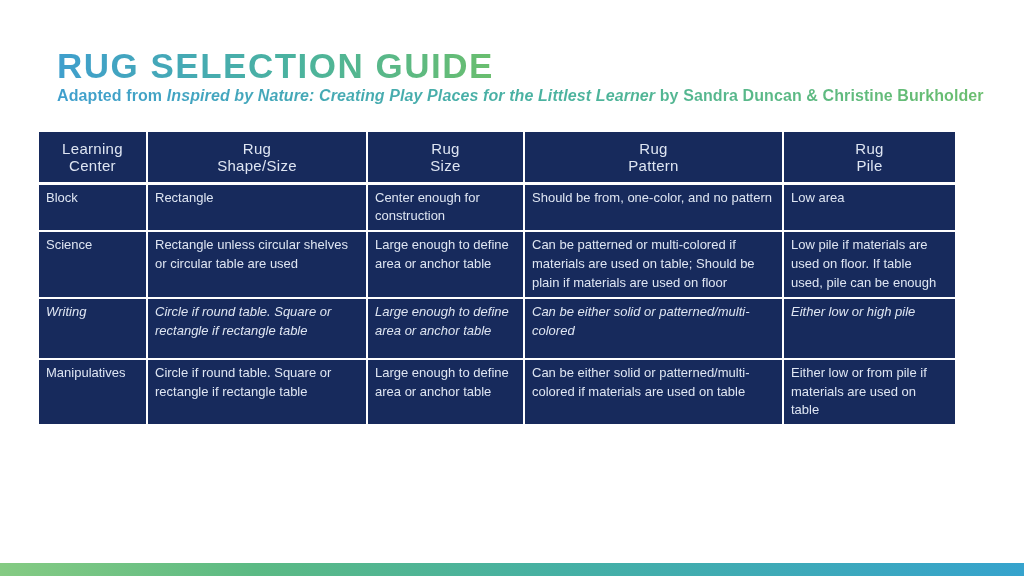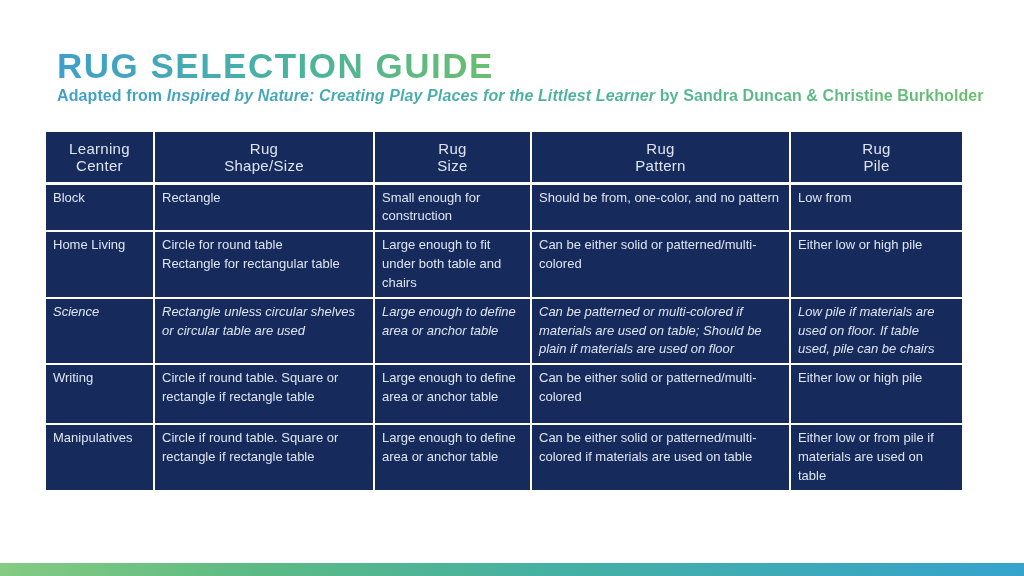--- a/index.html
+++ b/index.html
@@ -30,21 +30,21 @@
     background: linear-gradient(90deg,
       var(--title-gradient-start, #3F9FCD) 0%,
       var(--title-gradient-mid, #4BB39E) 55%,
       var(--title-gradient-end, #6ABE6E) 100%);
     -webkit-background-clip: text; background-clip: text;
     -webkit-text-fill-color: transparent; color: transparent;
   }
   .subtitle .book { font-style: italic; }
 
   table.rug-table {
-    position: absolute; left: 44px; top: 130px;
+    position: absolute; left: 37px; top: 130px;
     width: 918px; table-layout: fixed;
     border-collapse: collapse;
   }
   .rug-table td, .rug-table th {
     background: var(--table-cell-bg, #172A5C);
     border: 2px solid var(--table-border, #ffffff);
     color: var(--table-text, #DEE5F2);
     white-space: pre-line;
     overflow: hidden;
   }
@@ -105,38 +105,30 @@
         <th>Rug
 Pattern</th>
         <th>Rug
 Pile</th>
       </tr>
     </thead>
     <tbody>
       <tr>
         <td>Block</td>
         <td>Rectangle</td>
-        <td>Small enough for construction</td>
+        <td>Center enough for construction</td>
         <td>Should be from, one-color, and no pattern</td>
-        <td>Low from</td>
-      </tr>
-      <tr>
-        <td>Home Living</td>
-        <td>Circle for round table
-Rectangle for rectangular table</td>
-        <td>Large enough to fit under both table and chairs</td>
-        <td>Can be either solid or patterned/multi-colored</td>
-        <td>Either low or high pile</td>
+        <td>Low area</td>
       </tr>
       <tr>
         <td>Science</td>
         <td>Rectangle unless circular shelves or circular table are used</td>
         <td>Large enough to define area or anchor table</td>
         <td>Can be patterned or multi-colored if materials are used on table; Should be plain if materials are used on floor</td>
-        <td>Low pile if materials are used on floor. If table used, pile can be chairs</td>
+        <td>Low pile if materials are used on floor. If table used, pile can be enough</td>
       </tr>
       <tr>
         <td>Writing</td>
         <td>Circle if round table. Square or rectangle if rectangle table</td>
         <td>Large enough to define area or anchor table</td>
         <td>Can be either solid or patterned/multi-colored</td>
         <td>Either low or high pile</td>
       </tr>
       <tr>
         <td>Manipulatives</td>

